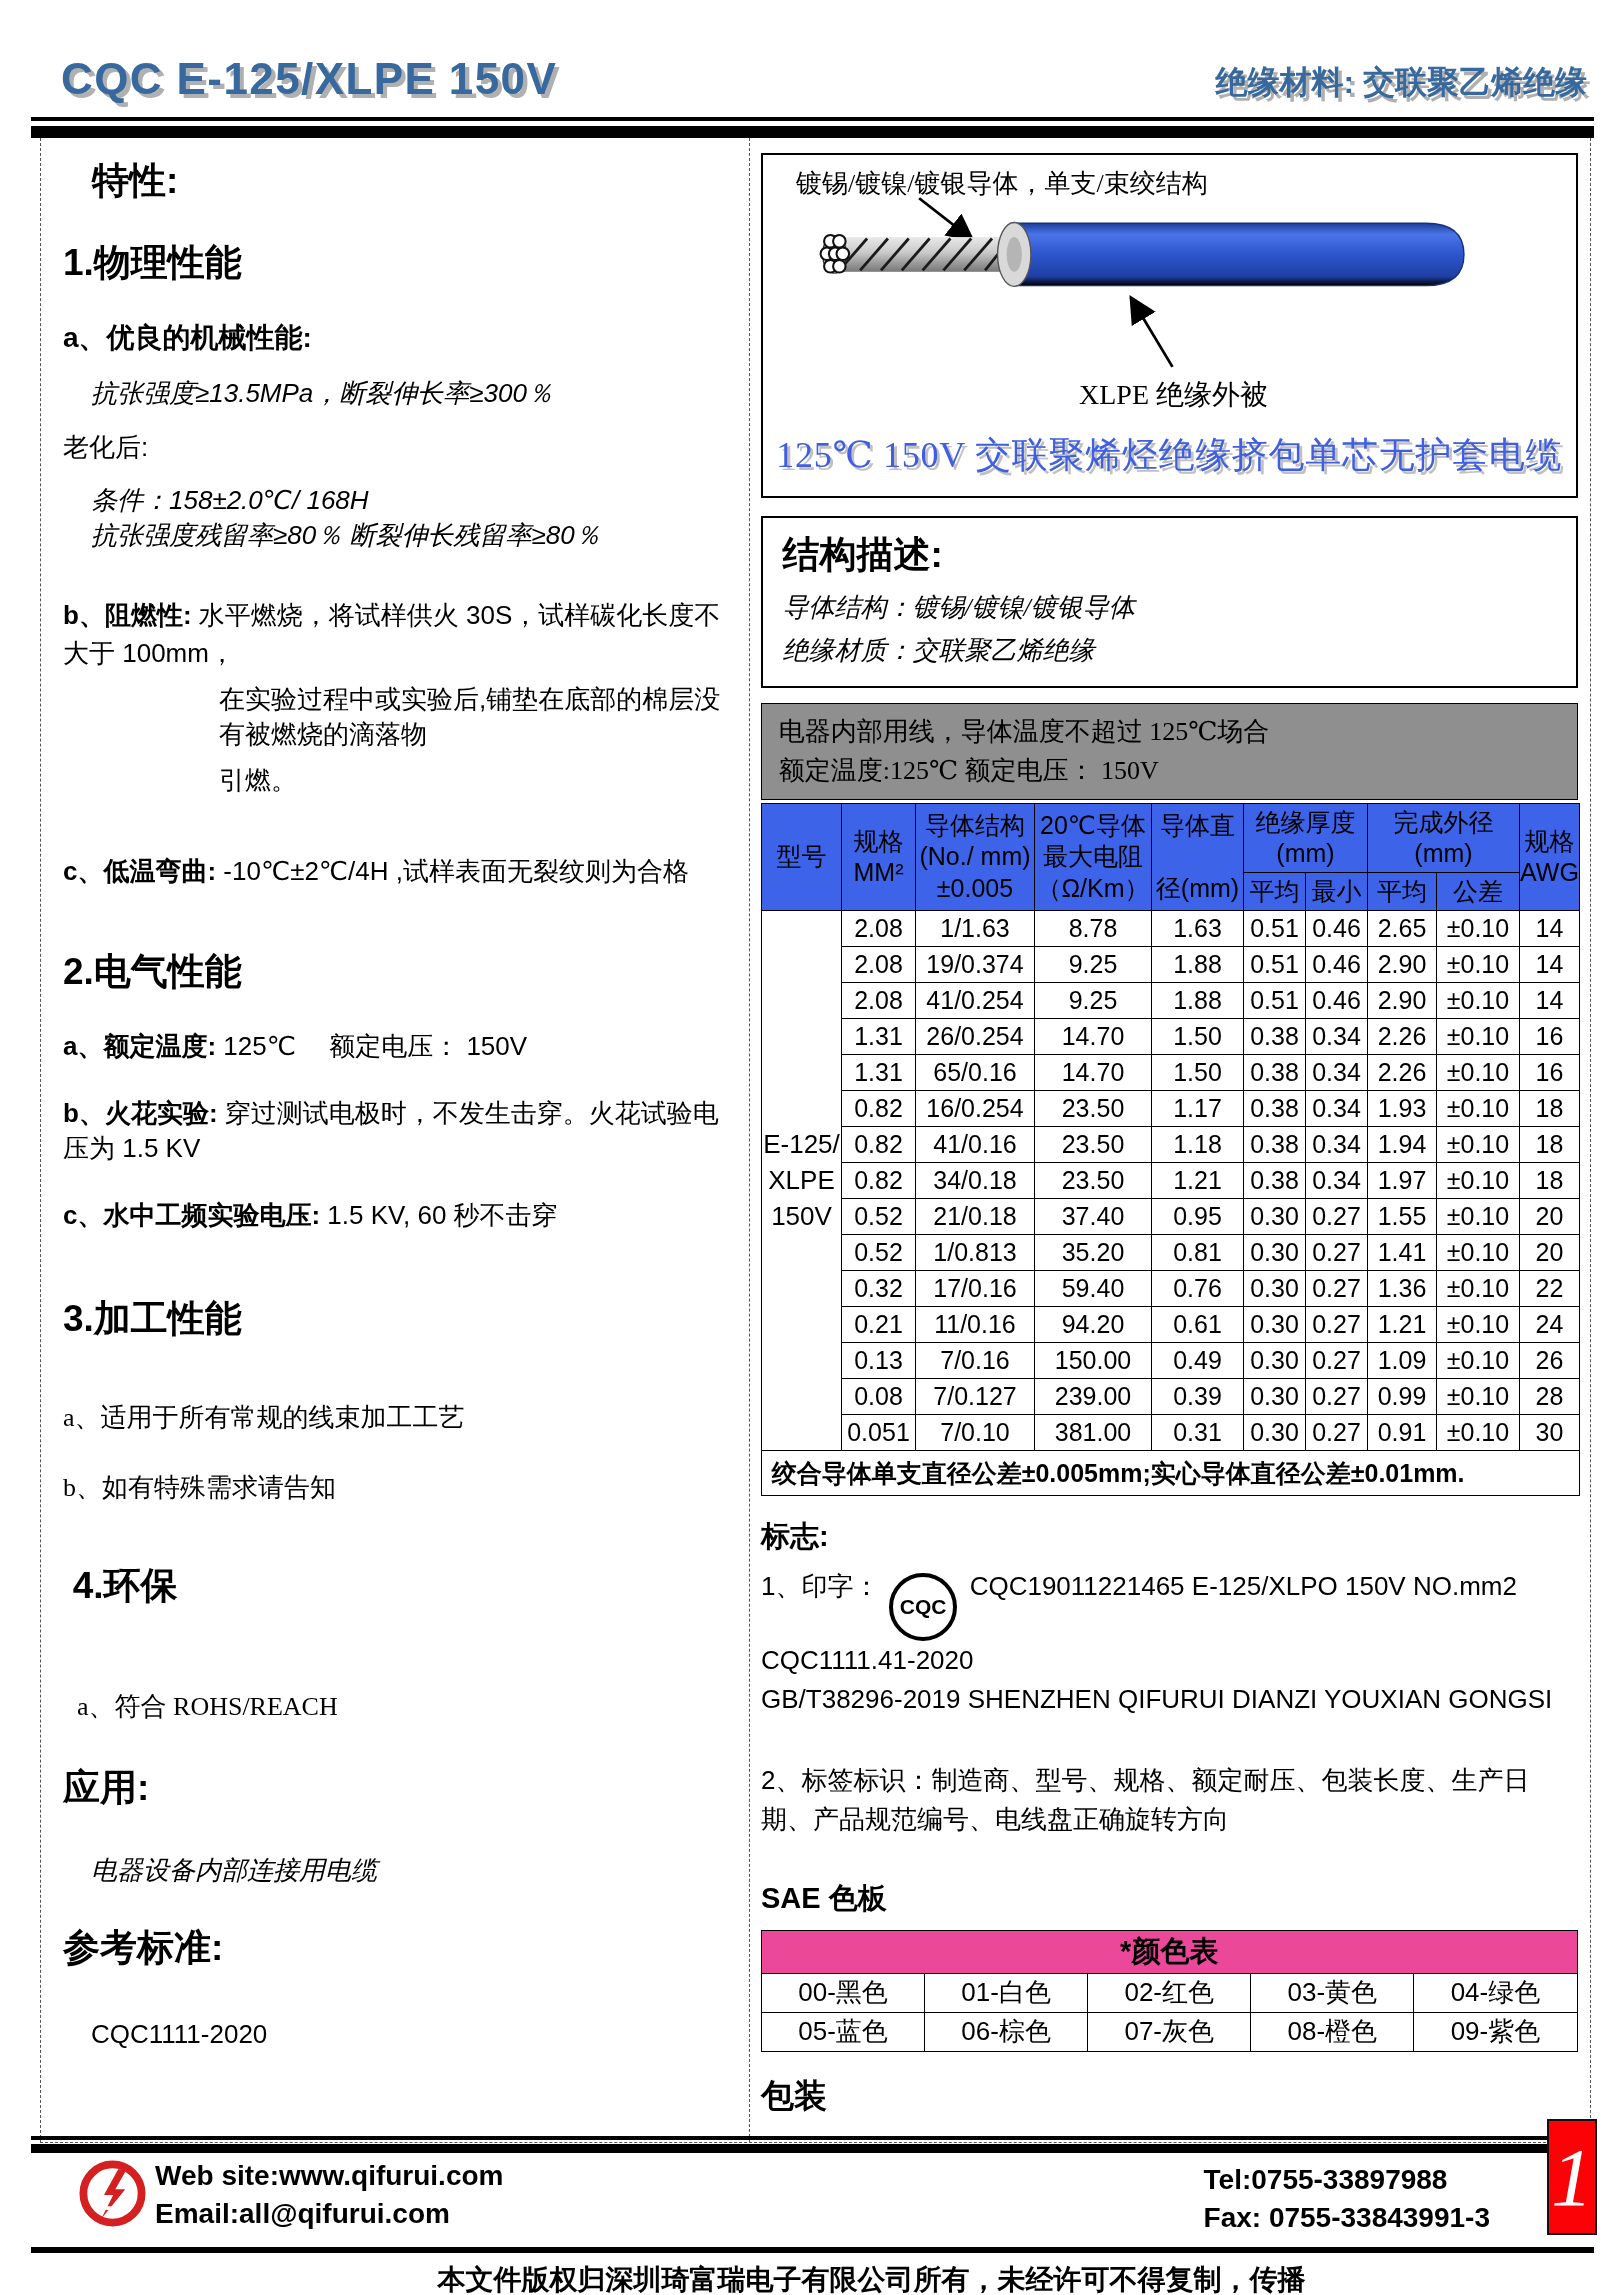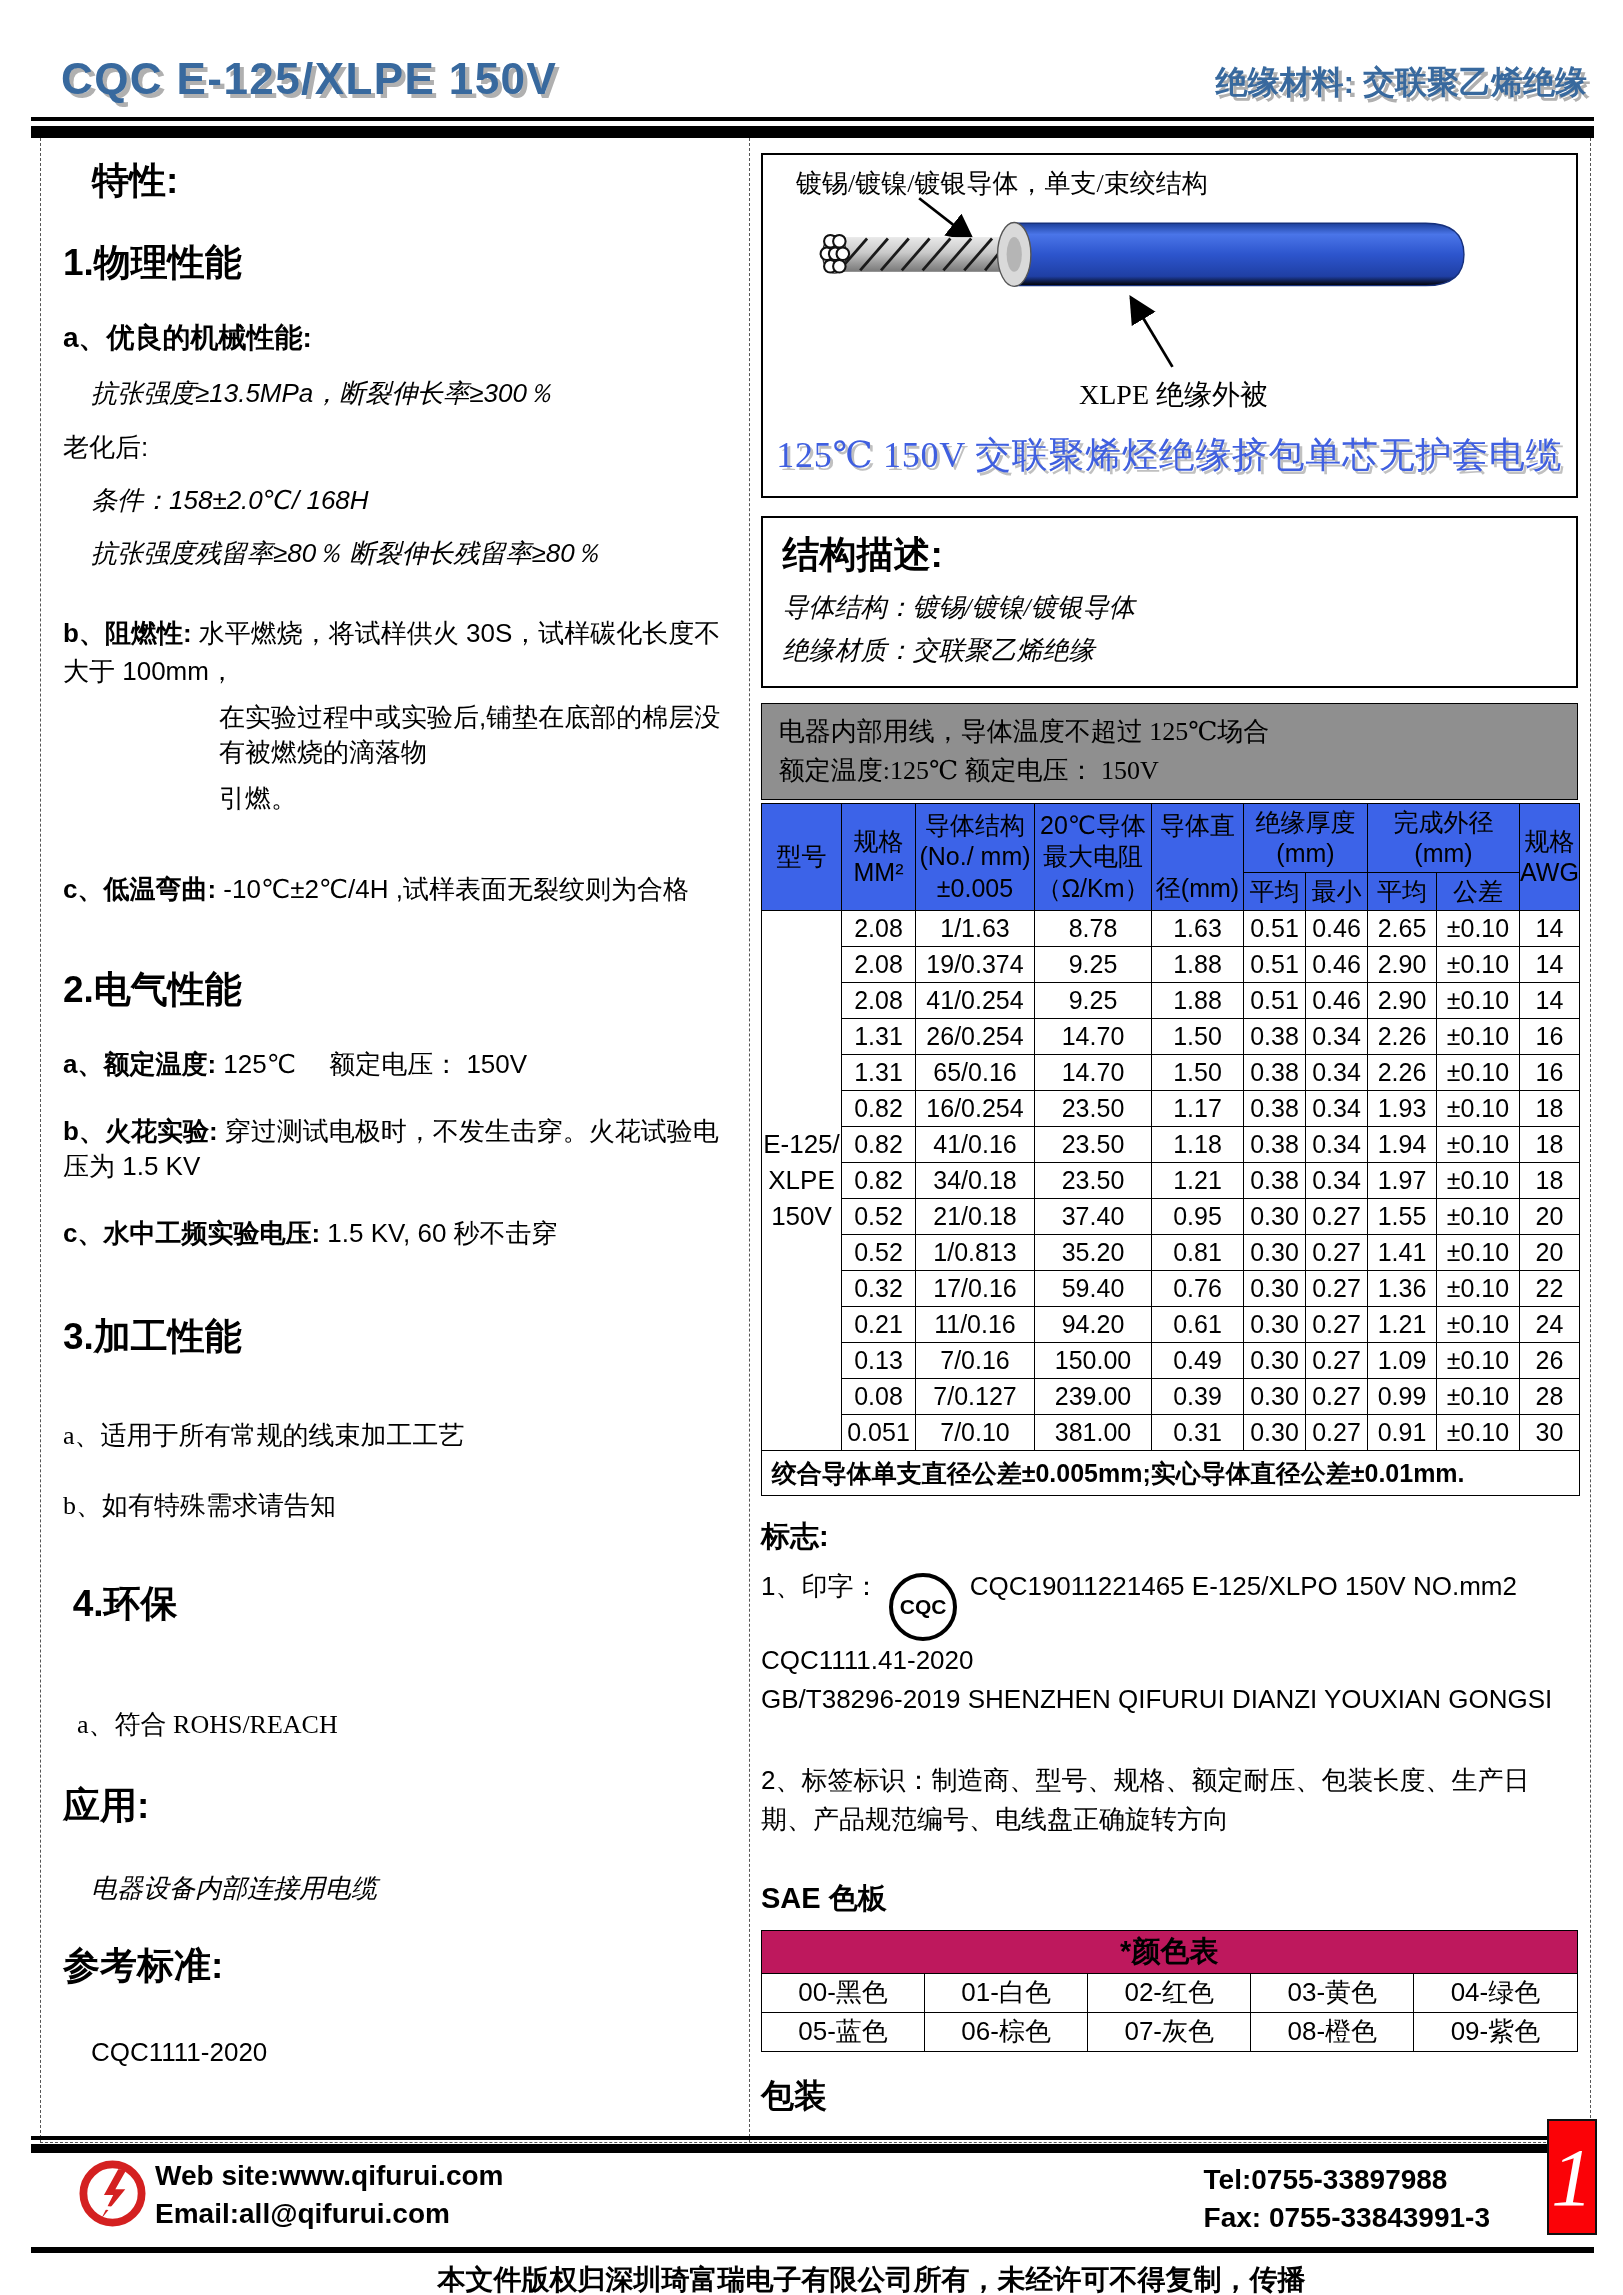--- a/index.html
+++ b/index.html
@@ -59,21 +59,21 @@
   .marks{margin-top:21px;font-size:26px;}
   .marks .h-mid{font-size:29px;}
   .marks p{margin:9.7px 0;line-height:1.5;}
   .cqc-badge{display:inline-flex;align-items:center;justify-content:center;width:60px;height:60px;
              border:4.2px solid #000;border-radius:50%;font-size:21px;font-weight:bold;
              vertical-align:-19.4px;margin:0 12.5px 0 9.7px;letter-spacing:0;}
 
   
   .sae-h{margin-top:40px;font-size:29px;font-weight:bold;}
   .ctable{margin-top:11px;width:100%;table-layout:fixed;font-size:26px;text-align:center;}
-  .ctable th{background:#be185d;border:1.4px solid #000;height:37px;font-size:29px;}
+  .ctable th{background:#ec4899;border:1.4px solid #000;height:37px;font-size:29px;}
   .ctable td{border:1.4px solid #000;height:36px;}
   .pack-h{margin-top:22px;font-size:33px;font-weight:bold;}
 
   
   .footer{position:absolute;left:31px;right:29px;top:2136px;}
   .fl-thin{height:3.5px;background:#000;}
   .fl-thick{height:9px;background:#000;margin-top:4.2px;}
   .f-body{position:relative;height:94px;}
   .f-logo{position:absolute;left:46px;top:5.6px;}
   .f-contact-left{position:absolute;left:124px;top:4.2px;font-size:28px;font-weight:bold;line-height:1.35;}
@@ -98,21 +98,21 @@
   <div class="content">
 
     <section class="col-left">
       <div class="h-big" style="margin-top:18px;margin-left:29px;">特性:</div>
 
       <div class="h-big" style="margin-top:32px;">1.物理性能</div>
       <div class="h-mid" style="margin-top:30.5px;">a、优良的机械性能:</div>
       <div class="ind1" style="margin-top:19.4px;">抗张强度≥13.5MPa，断裂伸长率≥300％</div>
       <div style="margin-top:19.4px;">老化后:</div>
       <div class="ind1" style="margin-top:18px;">条件：158±2.0℃/ 168H</div>
-      <div class="ind1" style="margin-top:18px;">抗张强度残留率≥80％  断裂伸长残留率≥80％</div>
+      <div class="ind1" style="">抗张强度残留率≥80％  断裂伸长残留率≥80％</div>
 
       <p style="margin:44px 0 0 0;line-height:1.45;"><span class="lbl">b、阻燃性:</span> <span>水平燃烧，将试样供火 30S，试样碳化长度不大于 100mm，</span></p>
       <div class="ind2" style="margin-top:9.7px;">在实验过程中或实验后,铺垫在底部的棉层没有被燃烧的滴落物</div>
       <div class="ind2" style="margin-top:11px;">引燃。</div>
 
       <p style="margin:56px 0 0 0;"><span class="lbl">c、低温弯曲:</span> <span>-10℃±2℃/4H ,试样表面无裂纹则为合格</span></p>
 
       <div class="h-big" style="margin-top:58px;">2.电气性能</div>
       <p style="margin:32px 0 0 0;"><span class="lbl">a、额定温度:</span> <span>125℃　 额定电压： 150V</span></p>
       <p style="margin:32px 0 0 0;"><span class="lbl">b、火花实验:</span> <span>穿过测试电极时，不发生击穿。火花试验电压为 1.5 KV</span></p>

